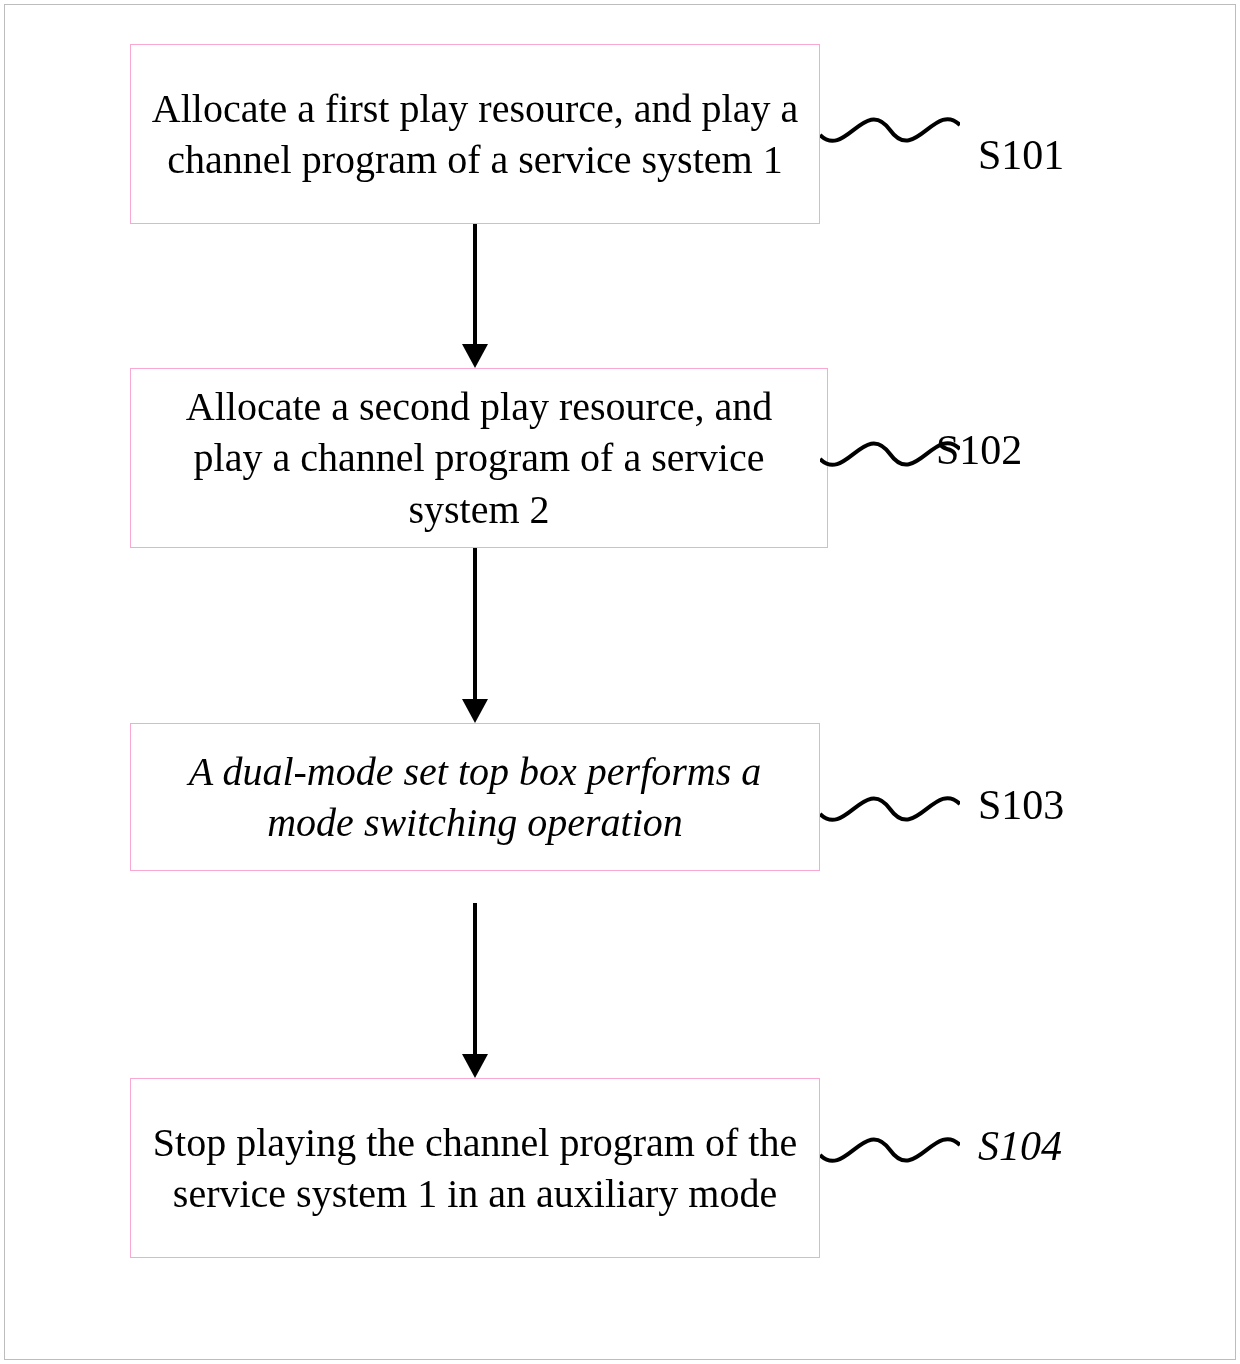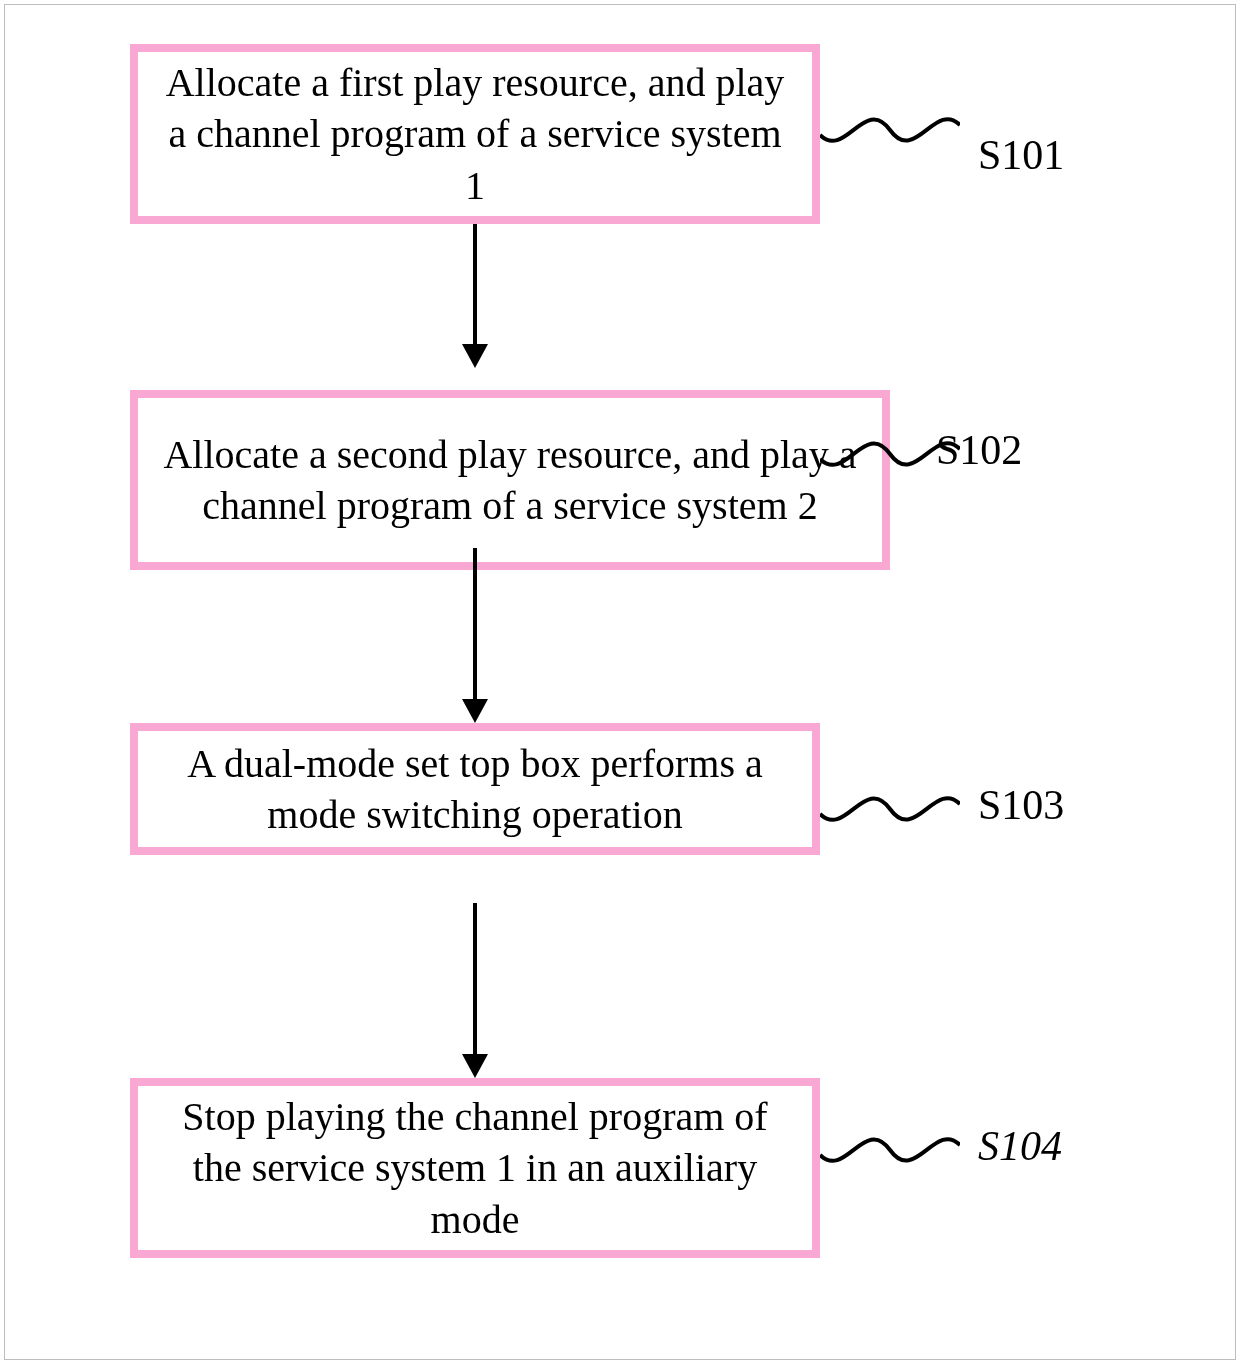--- a/index.html
+++ b/index.html
@@ -10,21 +10,21 @@
     background: #ffffff;
     font-family: "Times New Roman", Times, serif;
   }
   .canvas {
     position: relative;
     width: 1240px;
     height: 1364px;
   }
   .step-box {
     position: absolute;
-    border: 8px solid #f9a8d4;
+    border: 1px solid #f9a8d4;
     background: #fff;
     display: flex;
     align-items: center;
     justify-content: center;
     text-align: center;
     box-sizing: border-box;
     padding: 28px 20px;
   }
   .step-text {
     font-size: 40px;
@@ -79,34 +79,34 @@
   <div class="squiggle" style="left:820px; top:100px;">
     <svg viewBox="0 0 140 60">
         <path d="M0 35 C 25 60, 45 -5, 70 30 C 95 65, 115 0, 140 25" fill="none" stroke="#000" stroke-width="4"></path>
       </svg>
   </div>
   <div class="step-label" style="left:978px; top:102px;margin-top:29px;">S101</div>
 
   <div class="arrow-line" style="left:473px; top:224px; width:4px; height:120px;"></div>
   <div class="arrow-head" style="left:462px; top:344px;"></div>
 
-  <div class="step-box" style="left:130px; top:368px; width:760px; height:180px;margin-top:22px;">
+  <div class="step-box" style="left:130px; top:368px; width:698px; height:180px;">
     <div class="step-text">Allocate a second play resource, and play a channel program of a service system 2</div>
   </div>
   <div class="squiggle" style="left:820px; top:424px;">
     <svg viewBox="0 0 140 60">
         <path d="M0 35 C 25 60, 45 -5, 70 30 C 95 65, 115 0, 140 25" fill="none" stroke="#000" stroke-width="4"></path>
       </svg>
   </div>
   <div class="step-label" style="left:936px; top:426px;">S102</div>
 
   <div class="arrow-line" style="left:473px; top:548px; width:4px; height:151px;"></div>
   <div class="arrow-head" style="left:462px; top:699px;"></div>
 
-  <div class="step-box" style="left:130px; top:723px; width:690px; height:132px;">
+  <div class="step-box" style="left:130px; top:723px; width:690px; height:148px;font-style:italic;">
     <div class="step-text">A dual-mode set top box performs a mode switching operation</div>
   </div>
   <div class="squiggle" style="left:820px; top:779px;">
     <svg viewBox="0 0 140 60">
         <path d="M0 35 C 25 60, 45 -5, 70 30 C 95 65, 115 0, 140 25" fill="none" stroke="#000" stroke-width="4"></path>
       </svg>
   </div>
   <div class="step-label" style="left:978px; top:781px;">S103</div>
 
   <div class="arrow-line" style="left:473px; top:903px; width:4px; height:151px;"></div>

